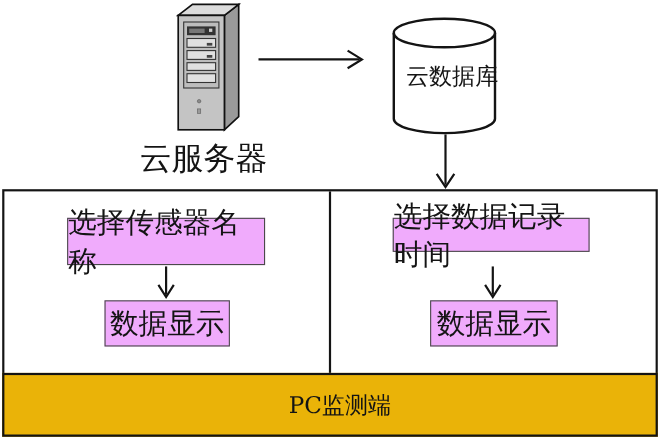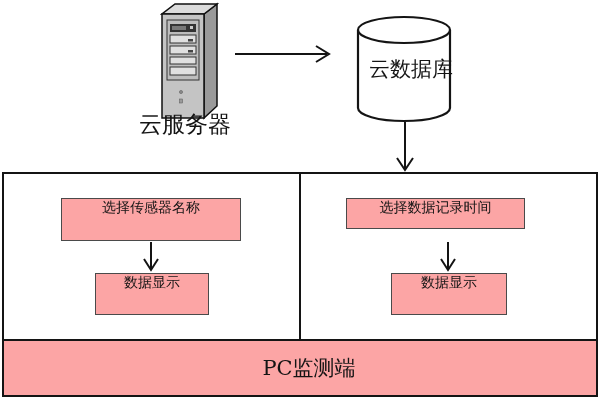--- a/index.html
+++ b/index.html
@@ -6,49 +6,49 @@
   .stage {
     position:relative; width:600px; height:400px; background:#ffffff;
     font-family:"DejaVu Serif","Liberation Serif",serif;
     color:#141414; overflow:hidden;
   }
   .abs { position:absolute; }
   .label { text-align:center; white-space:nowrap; }
 
   
   .server-node  { left:160px; top:2px; width:60px; height:118px; }
-  .server-label { left:118px; top:109px; width:134px; font-size:23px; }
+  .server-label { left:118px; top:125px; width:134px; font-size:29px; }
 
   
   .db-node  { left:355px; top:14px; width:98px; height:110px; }
   .db-label { position:absolute; left:0; right:0; top:42px; height:26px;
               line-height:26px; font-size:21px; text-align:right; }
 
   
   .arrow-h    { left:233px; top:43px;  width:100px; height:22px; }
   .arrow-db   { left:394px; top:122px; width:22px;  height:50px; }
   .arrow-l    { left:140px; top:242px; width:22px;  height:30px; }
   .arrow-r    { left:437px; top:242px; width:22px;  height:30px; }
   svg polyline, svg line { stroke:#141414; stroke-width:2; fill:none; }
 
   
   .outer-box  { left:2px;  top:172px; width:596px; height:225px;
                 border:2px solid #141414; box-sizing:border-box; background:#ffffff; }
   .divider    { left:299px; top:174px; width:2px; height:165px; background:#141414; }
   .bottom-bar { left:2px; top:339px; width:596px; height:58px;
                 border:2px solid #141414; box-sizing:border-box;
                 display:flex; align-items:center; justify-content:center;
-                font-size:21px; text-indent:18px; background:#fca5a5; }
+                font-size:21px; text-indent:18px; background:#eab308; }
 
   
-  .inner-box  { border:1px solid #4a4a4a; box-sizing:border-box; background:#fca5a5;
-                display:flex; justify-content:center; font-size:14px; }
+  .inner-box  { border:1px solid #4a4a4a; box-sizing:border-box; background:#f0abfc;
+                display:flex; align-items:center; justify-content:center; font-size:26px; }
   .l-select   { left:61px;  top:198px; width:180px; height:43px; }
   .l-display  { left:95px;  top:273px; width:114px; height:42px; }
-  .r-select   { left:346px; top:198px; width:179px; height:31px; }
+  .r-select   { left:357px; top:198px; width:179px; height:31px; }
   .r-display  { left:391px; top:273px; width:116px; height:42px; }
 </style>
 </head>
 <body>
 
 <div class="stage">
 
   <div class="abs server-node">
     <svg width="60" height="118" viewBox="0 0 60 118">
       <polygon points="44,12 57,2 57,104 44,116" fill="#9a9a9a" stroke="#111" stroke-width="1.5"></polygon>

